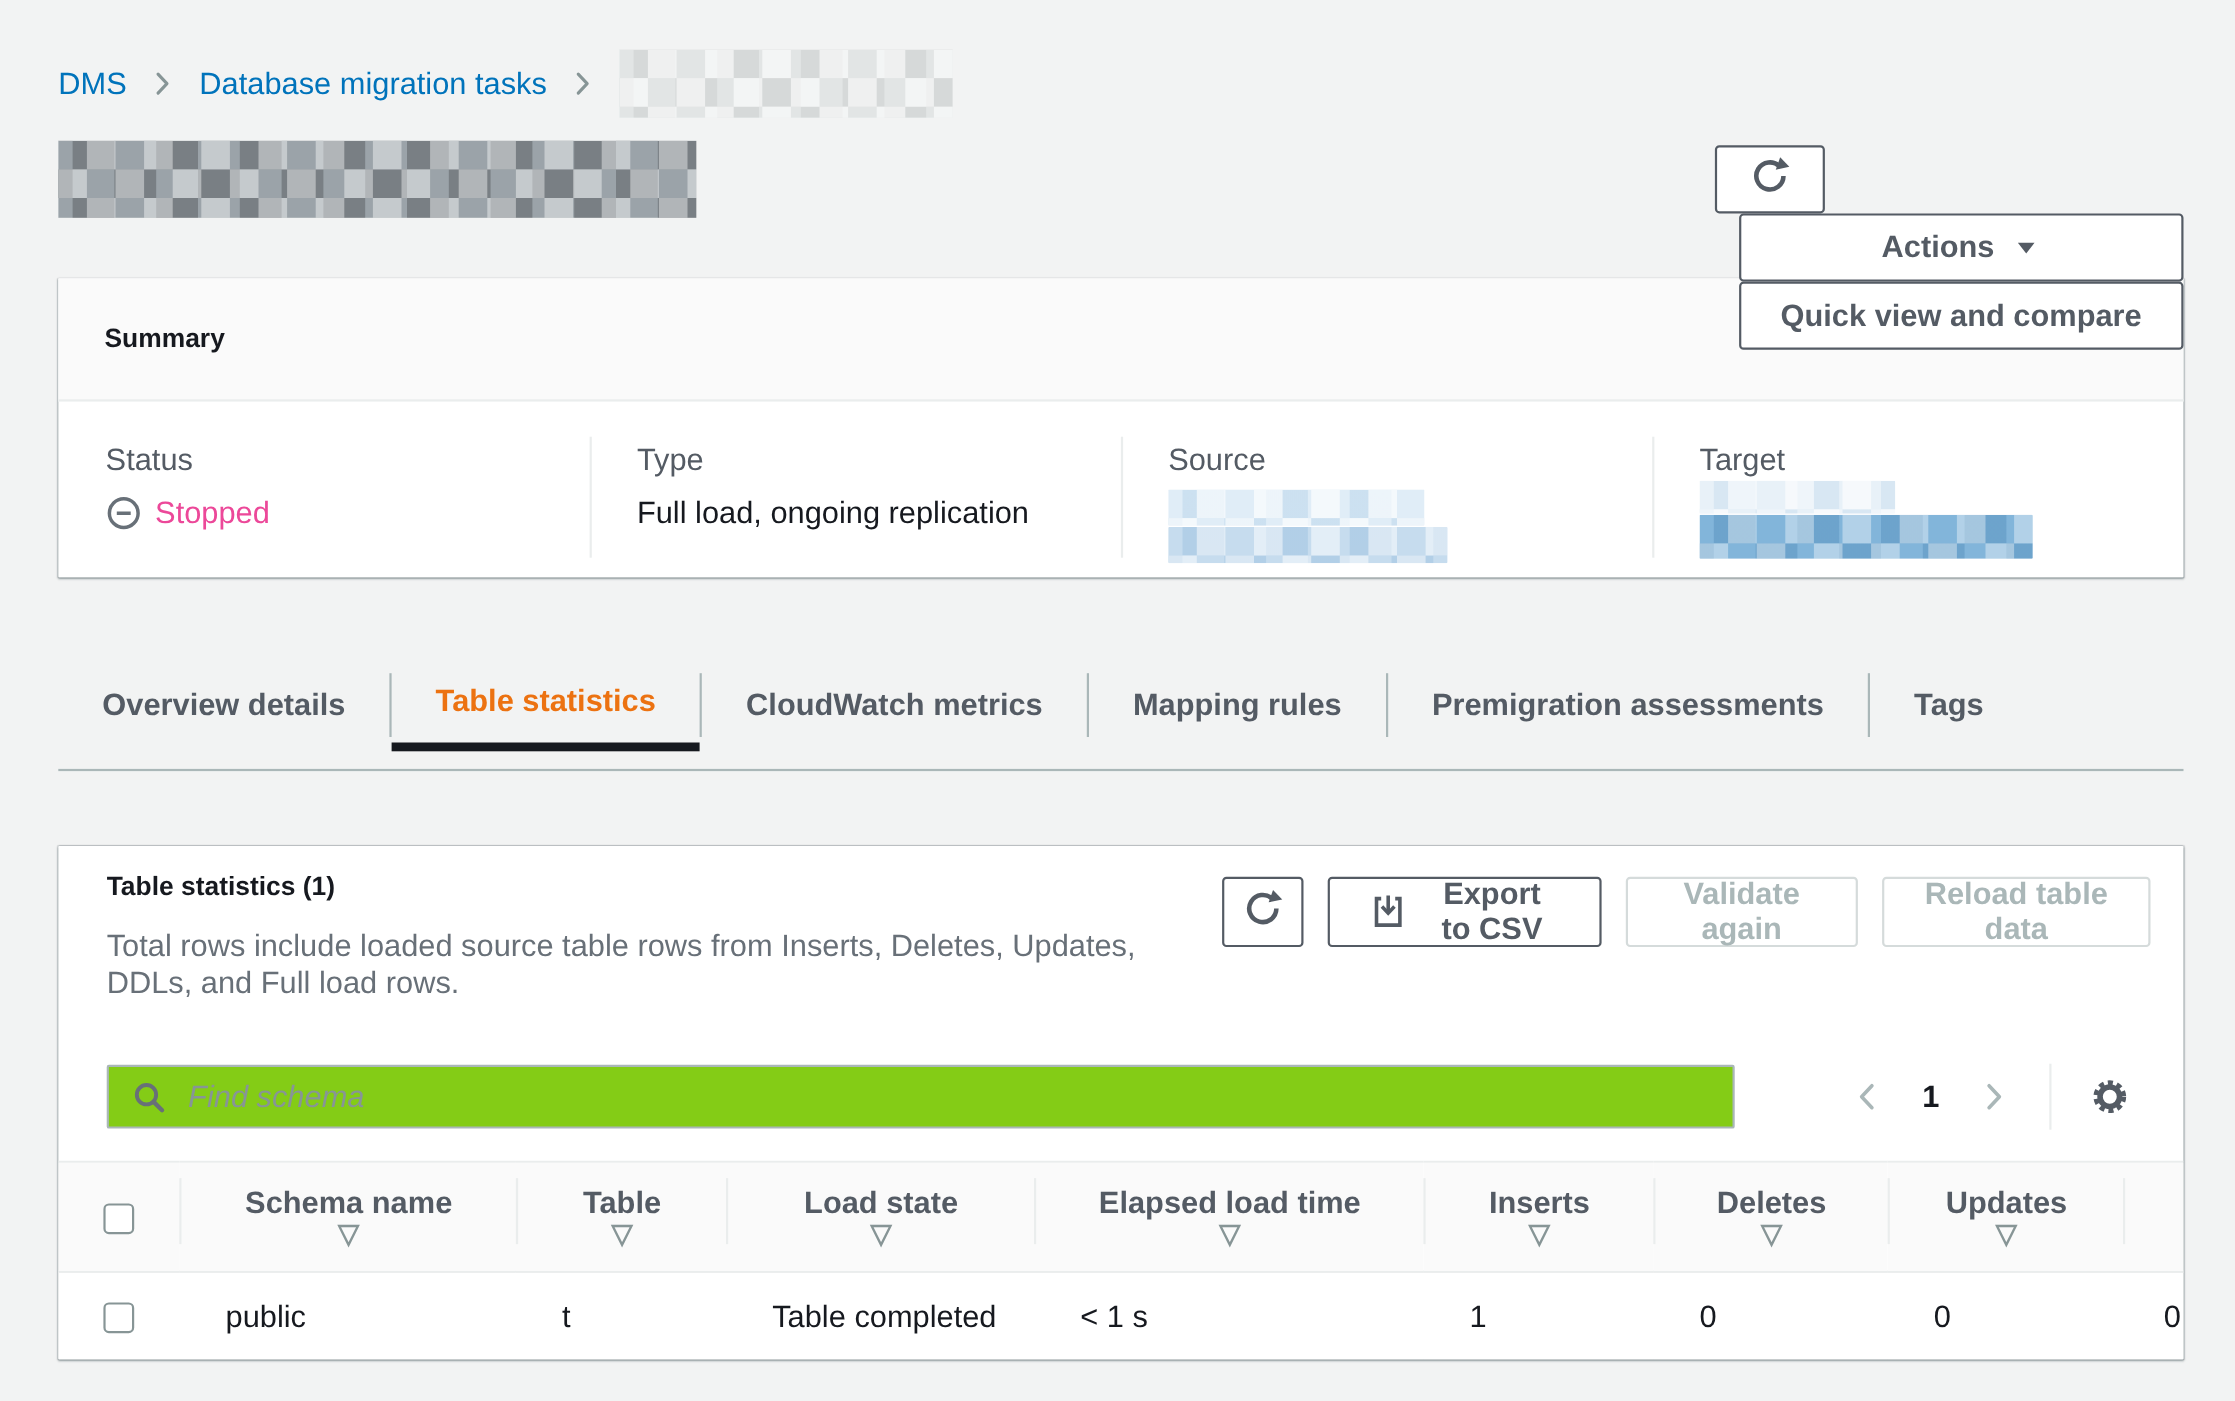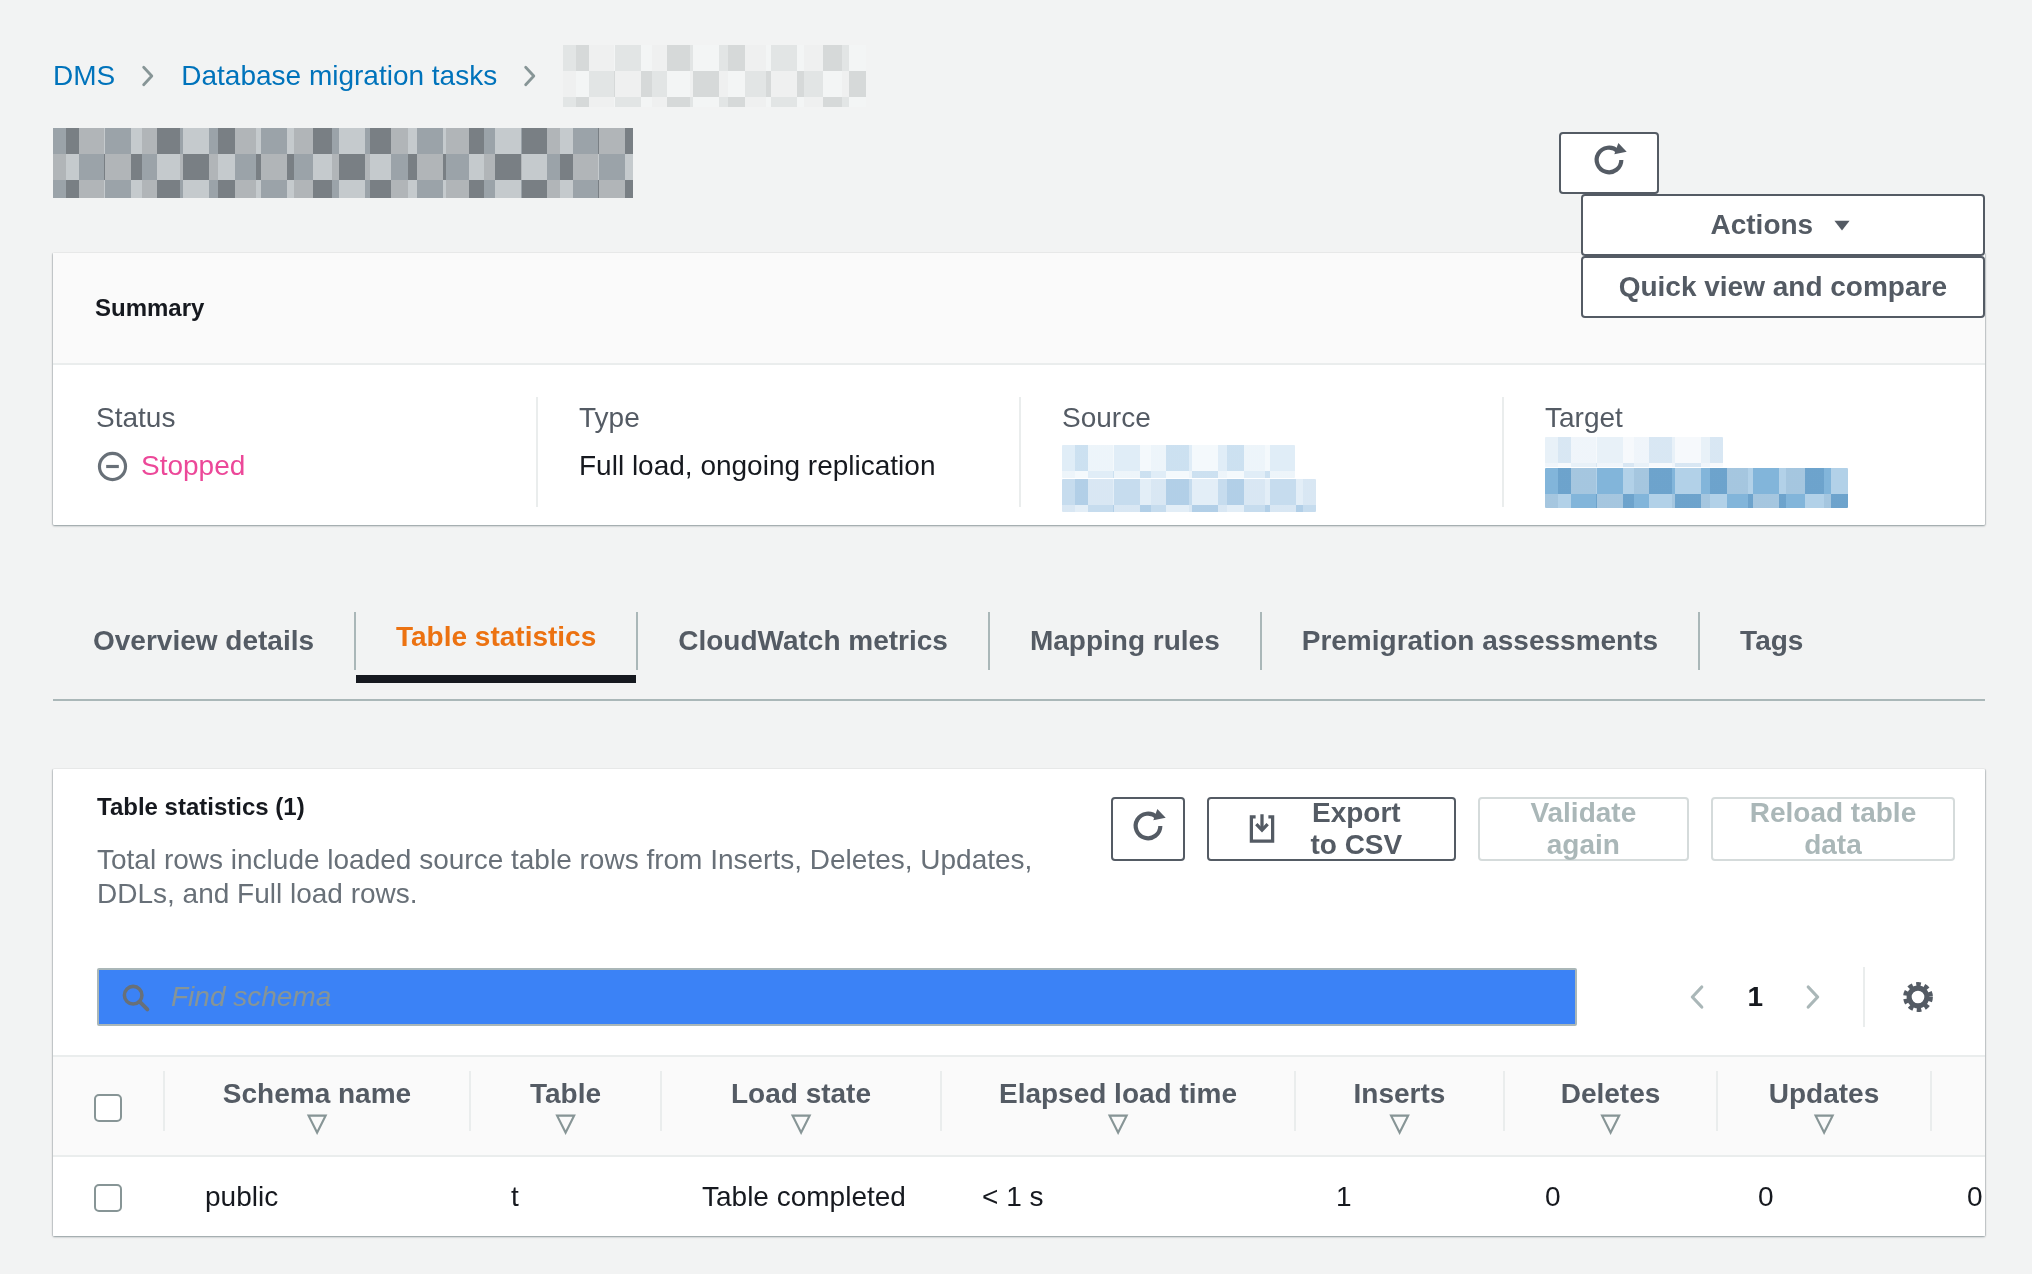--- a/index.html
+++ b/index.html
@@ -77,21 +77,21 @@
   .table-card{ margin-top:68px; position:relative; overflow:hidden; }
   .tc-top{ padding:16px 30px 0 44px; display:flex; justify-content:space-between; align-items:flex-start; }
   .tc-desc{ margin-top:14px; color:#687078; line-height:34px; }
   .tc-actions{ display:flex; margin-top:12px; }
   .tc-actions .btn{ height:64px; }
   .btn .btn-ic{ margin-right:16px; display:flex; }
 
   .tc-tools{ margin:57px 44px 0 44px; height:58px; display:flex; justify-content:space-between; align-items:center; }
   .search-box{ position:relative; width:1480px; height:58px; }
   .search-box input{
-    width:100%; height:100%; border:2px solid #aab7b8; border-radius:2px; background:#3b82f6;
+    width:100%; height:100%; border:2px solid #aab7b8; border-radius:2px; background:#84cc16;
     font-family:inherit; font-size:28px; padding:0 20px 0 72px; color:#16191f; outline:none;
   }
   .search-box input::placeholder{ color:#879596; font-style:italic; opacity:1; }
   .search-ic{ position:absolute; left:22px; top:13px; pointer-events:none; }
   .pager{ display:flex; align-items:center; }
   .pg-btn{ background:none; border:none; cursor:default; display:flex; align-items:center; padding:0 6px; }
   .pg-num{ font-weight:700; color:#16191f; margin:0 28px; }
   .pg-sep{ width:2px; height:60px; background:#eaeded; margin:0 30px; }
   .gear-btn{ background:none; border:none; cursor:pointer; display:flex; padding:4px; }
 

